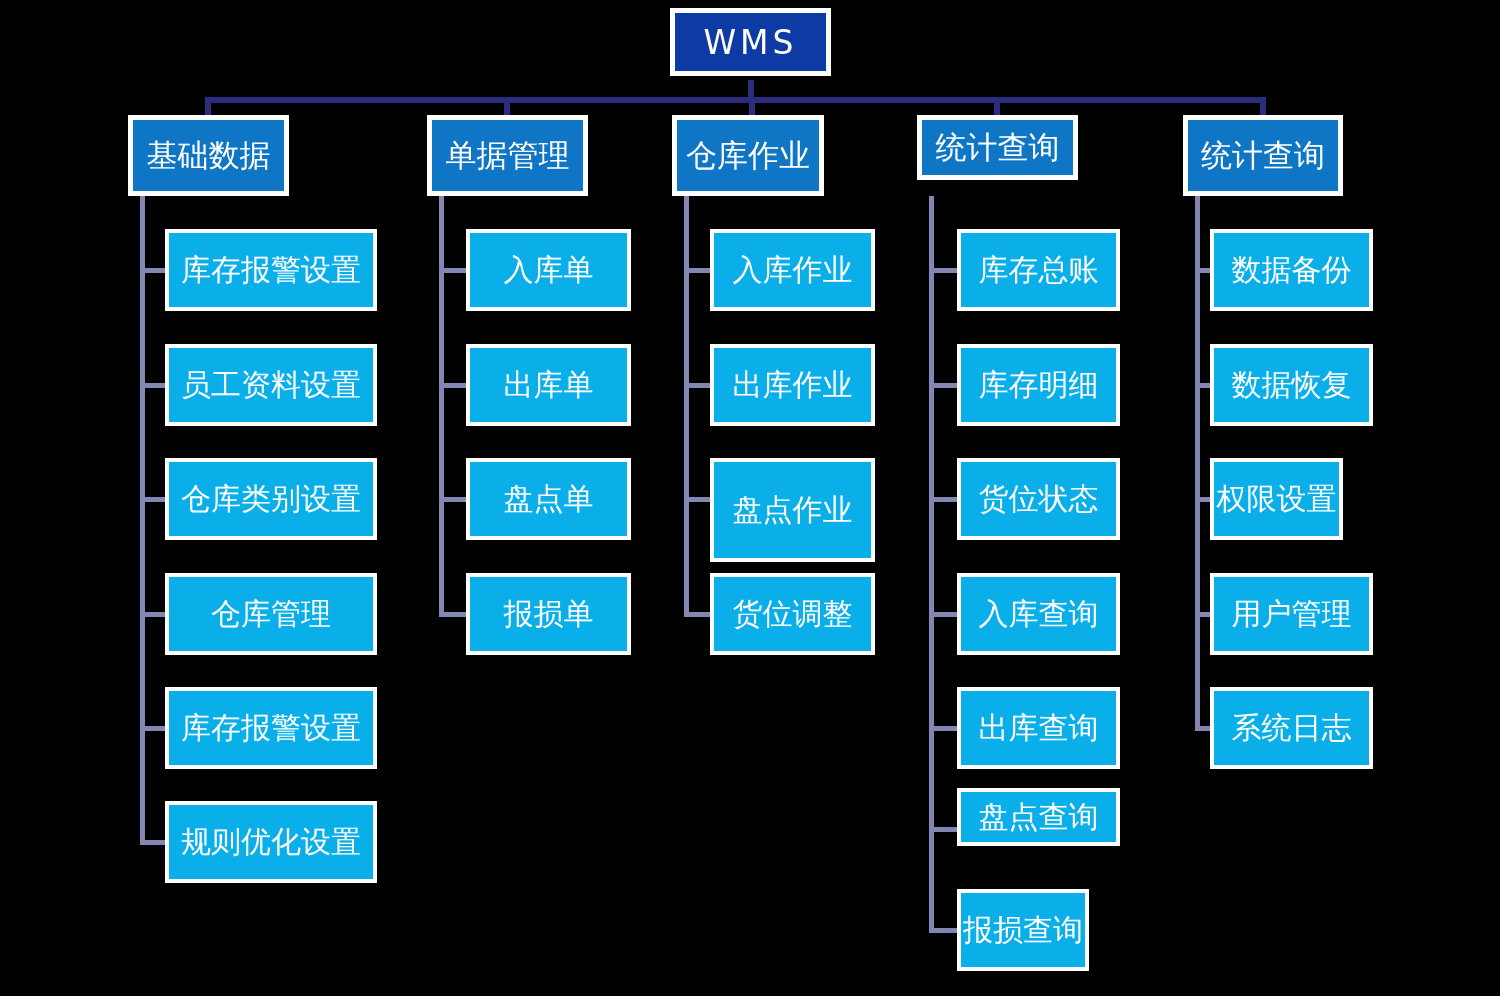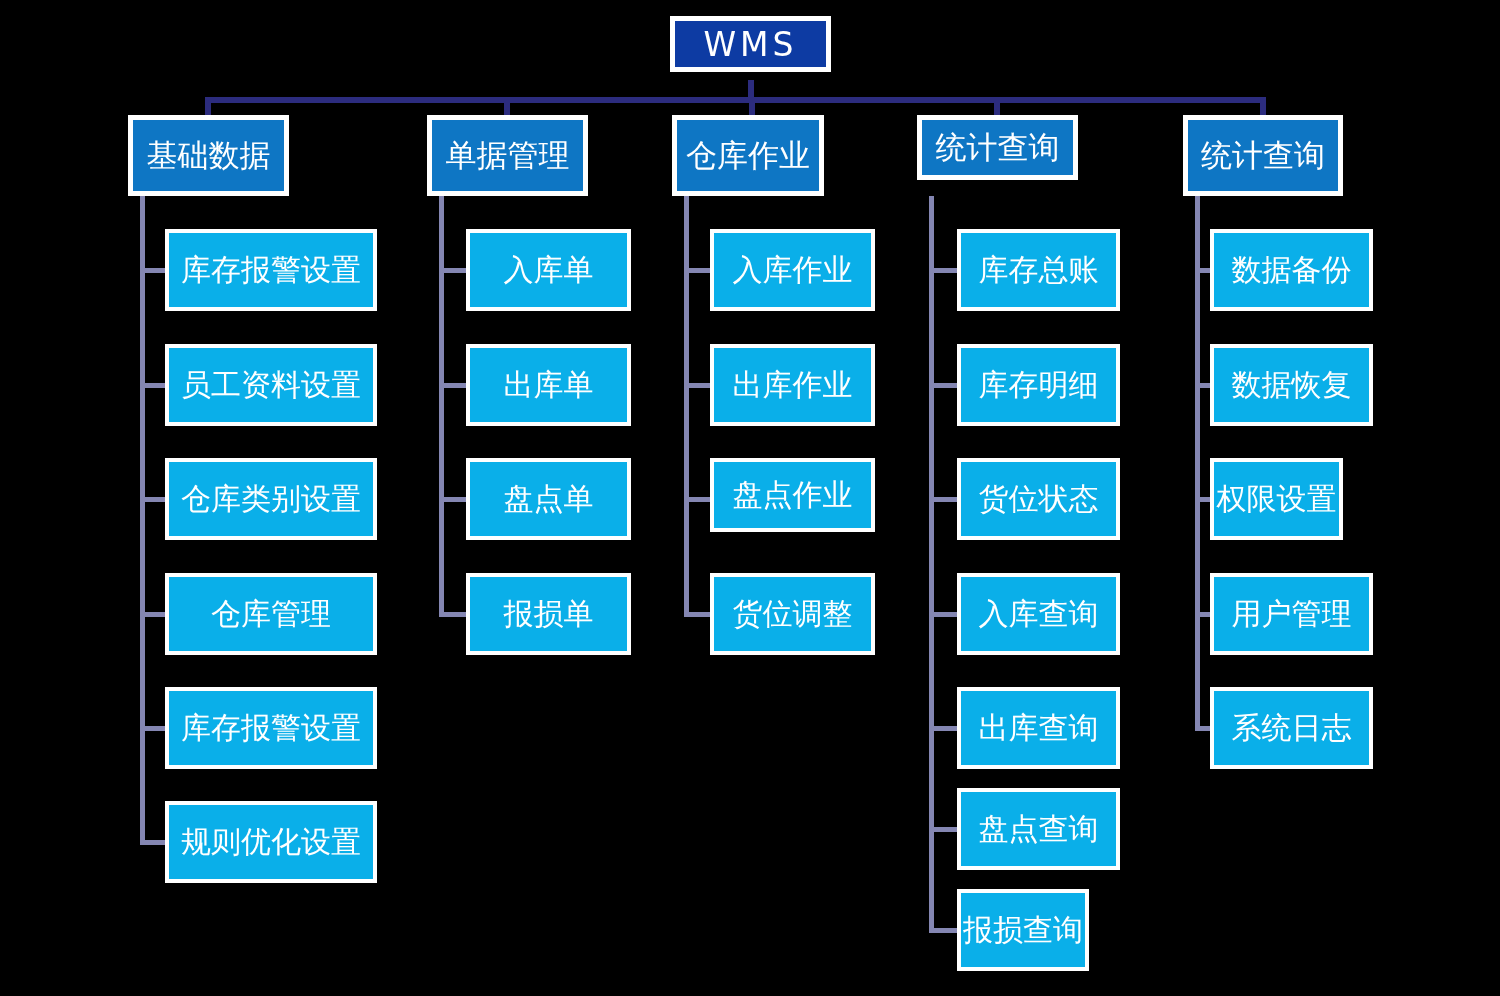--- a/index.html
+++ b/index.html
@@ -91,21 +91,21 @@
   <div class="ct ct-light" style="left:929px;top:726px;width:32px;height:5px"></div>
   <div class="ct ct-light" style="left:929px;top:827px;width:32px;height:5px"></div>
   <div class="ct ct-light" style="left:929px;top:928px;width:32px;height:5px"></div>
 
   <div class="ct ct-light" style="left:1195px;top:268px;width:20px;height:5px"></div>
   <div class="ct ct-light" style="left:1195px;top:383px;width:20px;height:5px"></div>
   <div class="ct ct-light" style="left:1195px;top:497px;width:20px;height:5px"></div>
   <div class="ct ct-light" style="left:1195px;top:612px;width:20px;height:5px"></div>
   <div class="ct ct-light" style="left:1195px;top:726px;width:20px;height:5px"></div>
 
-  <div class="node node-root" style="left:670px;top:16px;width:161px;height:56px">
+  <div class="node node-root" style="left:670px;top:8px;width:161px;height:68px">
     <span>WMS</span>
   </div>
 
   <div class="node node-branch" style="left:128px;top:115px;width:161px;height:81px">
     <span>基础数据</span>
   </div>
   <div class="node node-branch" style="left:427px;top:115px;width:161px;height:81px">
     <span>单据管理</span>
   </div>
   <div class="node node-branch" style="left:672px;top:115px;width:152px;height:81px">
@@ -149,21 +149,21 @@
   <div class="node node-leaf" style="left:466px;top:573px;width:165px;height:82px">
     <span>报损单</span>
   </div>
 
   <div class="node node-leaf" style="left:710px;top:229px;width:165px;height:82px">
     <span>入库作业</span>
   </div>
   <div class="node node-leaf" style="left:710px;top:344px;width:165px;height:82px">
     <span>出库作业</span>
   </div>
-  <div class="node node-leaf" style="left:710px;top:458px;width:165px;height:74px">
+  <div class="node node-leaf" style="left:710px;top:458px;width:165px;height:104px">
     <span>盘点作业</span>
   </div>
   <div class="node node-leaf" style="left:710px;top:573px;width:165px;height:82px">
     <span>货位调整</span>
   </div>
 
   <div class="node node-leaf" style="left:957px;top:229px;width:163px;height:82px">
     <span>库存总账</span>
   </div>
   <div class="node node-leaf" style="left:957px;top:344px;width:163px;height:82px">
@@ -171,21 +171,21 @@
   </div>
   <div class="node node-leaf" style="left:957px;top:458px;width:163px;height:82px">
     <span>货位状态</span>
   </div>
   <div class="node node-leaf" style="left:957px;top:573px;width:163px;height:82px">
     <span>入库查询</span>
   </div>
   <div class="node node-leaf" style="left:957px;top:687px;width:163px;height:82px">
     <span>出库查询</span>
   </div>
-  <div class="node node-leaf" style="left:957px;top:788px;width:163px;height:82px">
+  <div class="node node-leaf" style="left:957px;top:788px;width:163px;height:58px">
     <span>盘点查询</span>
   </div>
   <div class="node node-leaf" style="left:957px;top:889px;width:132px;height:82px">
     <span>报损查询</span>
   </div>
 
   <div class="node node-leaf" style="left:1210px;top:229px;width:163px;height:82px">
     <span>数据备份</span>
   </div>
   <div class="node node-leaf" style="left:1210px;top:344px;width:163px;height:82px">

